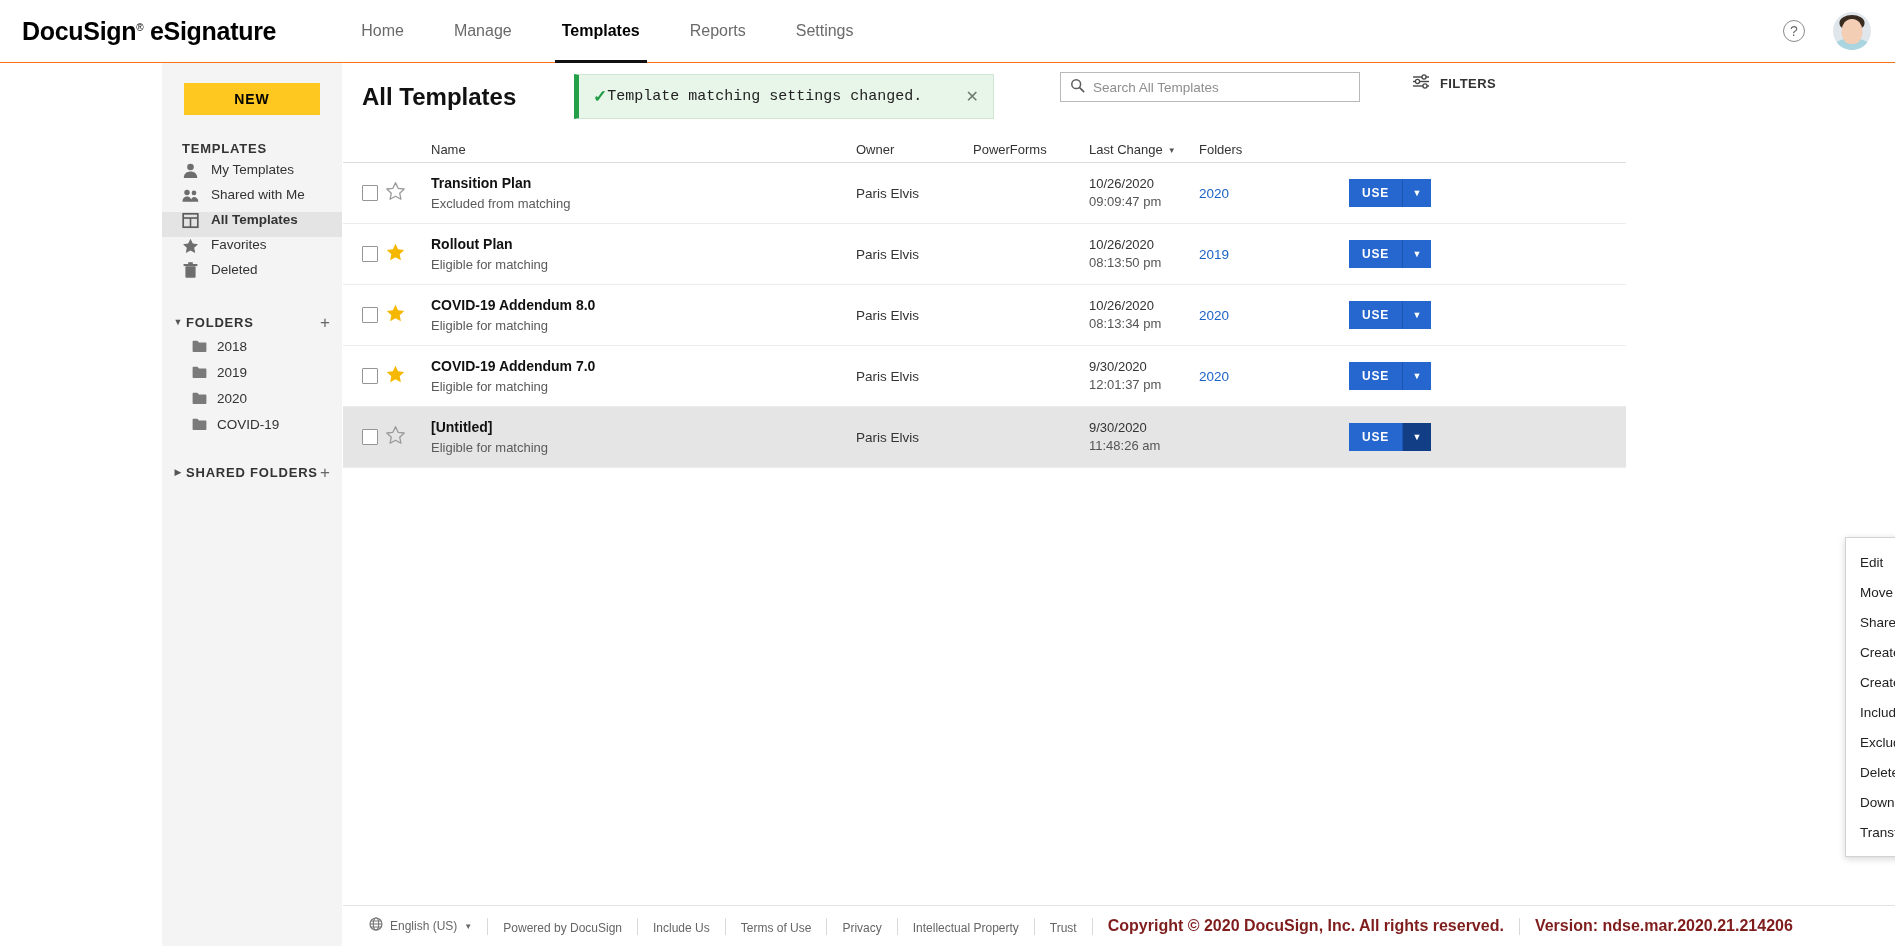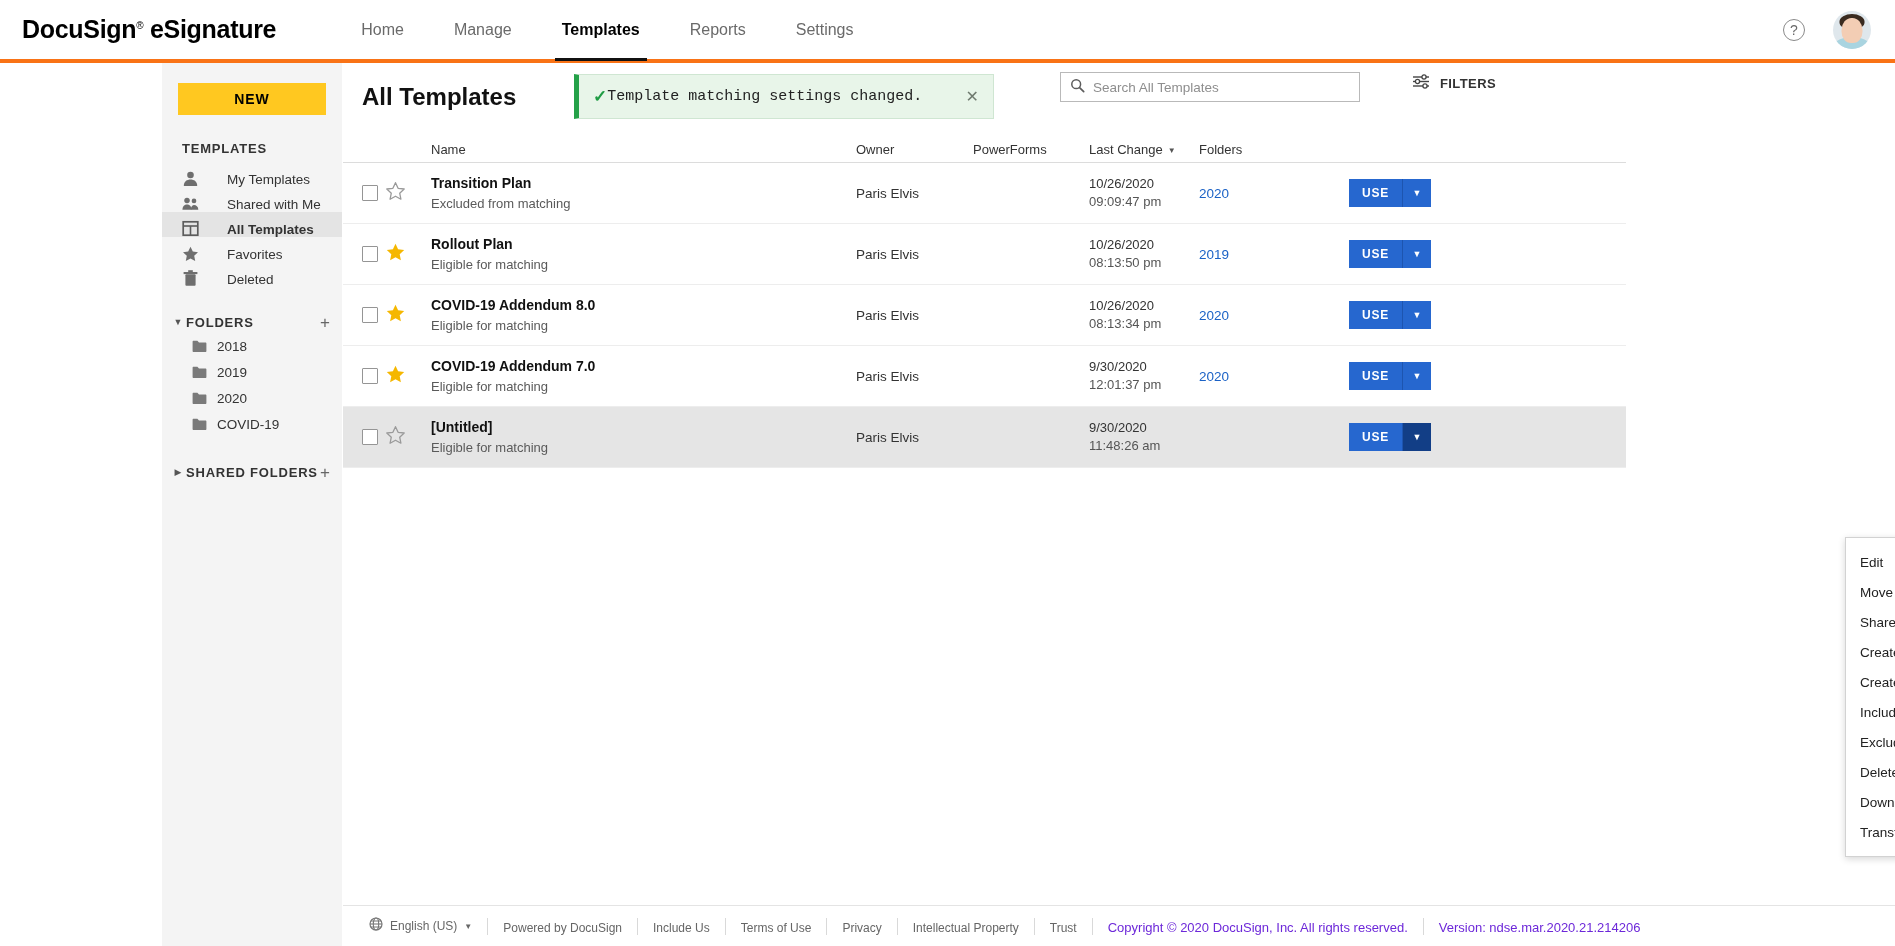--- a/index.html
+++ b/index.html
@@ -9,21 +9,21 @@
     background: #ffffff;
     overflow: hidden;
   }
   body { position: relative; }
 
   
   #topnav {
     position: absolute; top: 0; left: 0;
     width: 1895px; height: 63px;
     background: #ffffff;
-    border-bottom: 4px solid #f97316;
+    border-bottom: 1px solid #f97316;
     display: flex; align-items: center;
   }
   #brand {
     margin-left: 22px;
     font-size: 25px; font-weight: bold; color: #000000;
     letter-spacing: -0.3px;
     white-space: nowrap;
   }
   #brand .tm { font-size: 10px; vertical-align: super; font-weight: normal; }
   #mainnav {
@@ -77,35 +77,35 @@
   }
 
   
   #sidebar {
     position: absolute; top: 63px; left: 162px;
     width: 180px; height: 883px;
     background: #f4f4f4;
   }
   #new-button {
     margin: 20px auto 0; display: block;
-    width: 148px; height: 32px;
+    width: 136px; height: 32px;
     background: #ffc820; border: none;
     color: #000000; font-size: 14px; font-weight: bold;
     letter-spacing: 1px; cursor: pointer;
     font-family: "Liberation Sans", sans-serif;
   }
   .sb-section-title {
     margin: 26px 0 6px 20px;
     font-size: 13px; font-weight: bold; color: #333333;
     letter-spacing: 0.8px;
   }
   .sb-item {
-    height: 25px; display: flex; align-items: flex-end;
+    height: 25px; display: flex; align-items: flex-start;
     padding-left: 20px; cursor: pointer;
-    font-size: 13.5px; color: #333333; gap: 16px;
+    font-size: 13.5px; color: #333333;
   }
   .sb-item.active { background: #e4e4e4; font-weight: bold; }
   .sb-icon {
     width: 17px; height: 17px; margin-right: 12px;
     display: inline-flex; align-items: center; justify-content: center;
     flex: none;
   }
   .sb-icon svg { display: block; }
 
   #folders-header, #shared-header {
@@ -272,21 +272,21 @@
     border-top: 1px solid #e4e4e4;
     display: flex; align-items: center;
   }
   #lang {
     display: flex; align-items: center; margin-left: 26px; cursor: pointer;
   }
   #lang-label { font-size: 12px; color: #666666; margin-left: 7px; }
   #lang-caret { font-size: 8px; color: #666; margin-left: 7px; }
   .fsep { width: 1px; height: 17px; background: #d9d9d9; margin: 0 15px; }
   .flink { font-size: 12px; color: #666666; cursor: pointer; }
-  .ftext { font-size: 13px; color: #6d28d9; }
+  .ftext { font-size: 16px; color: #7f1d1d; font-weight: bold; }
 </style>
 </head>
 <body>
 
 <div id="topnav">
   <div id="brand">
     <span>DocuSign<span class="tm">®</span> eSignature</span>
   </div>
   <div id="mainnav">
       <div class="nav-item">Home</div>

